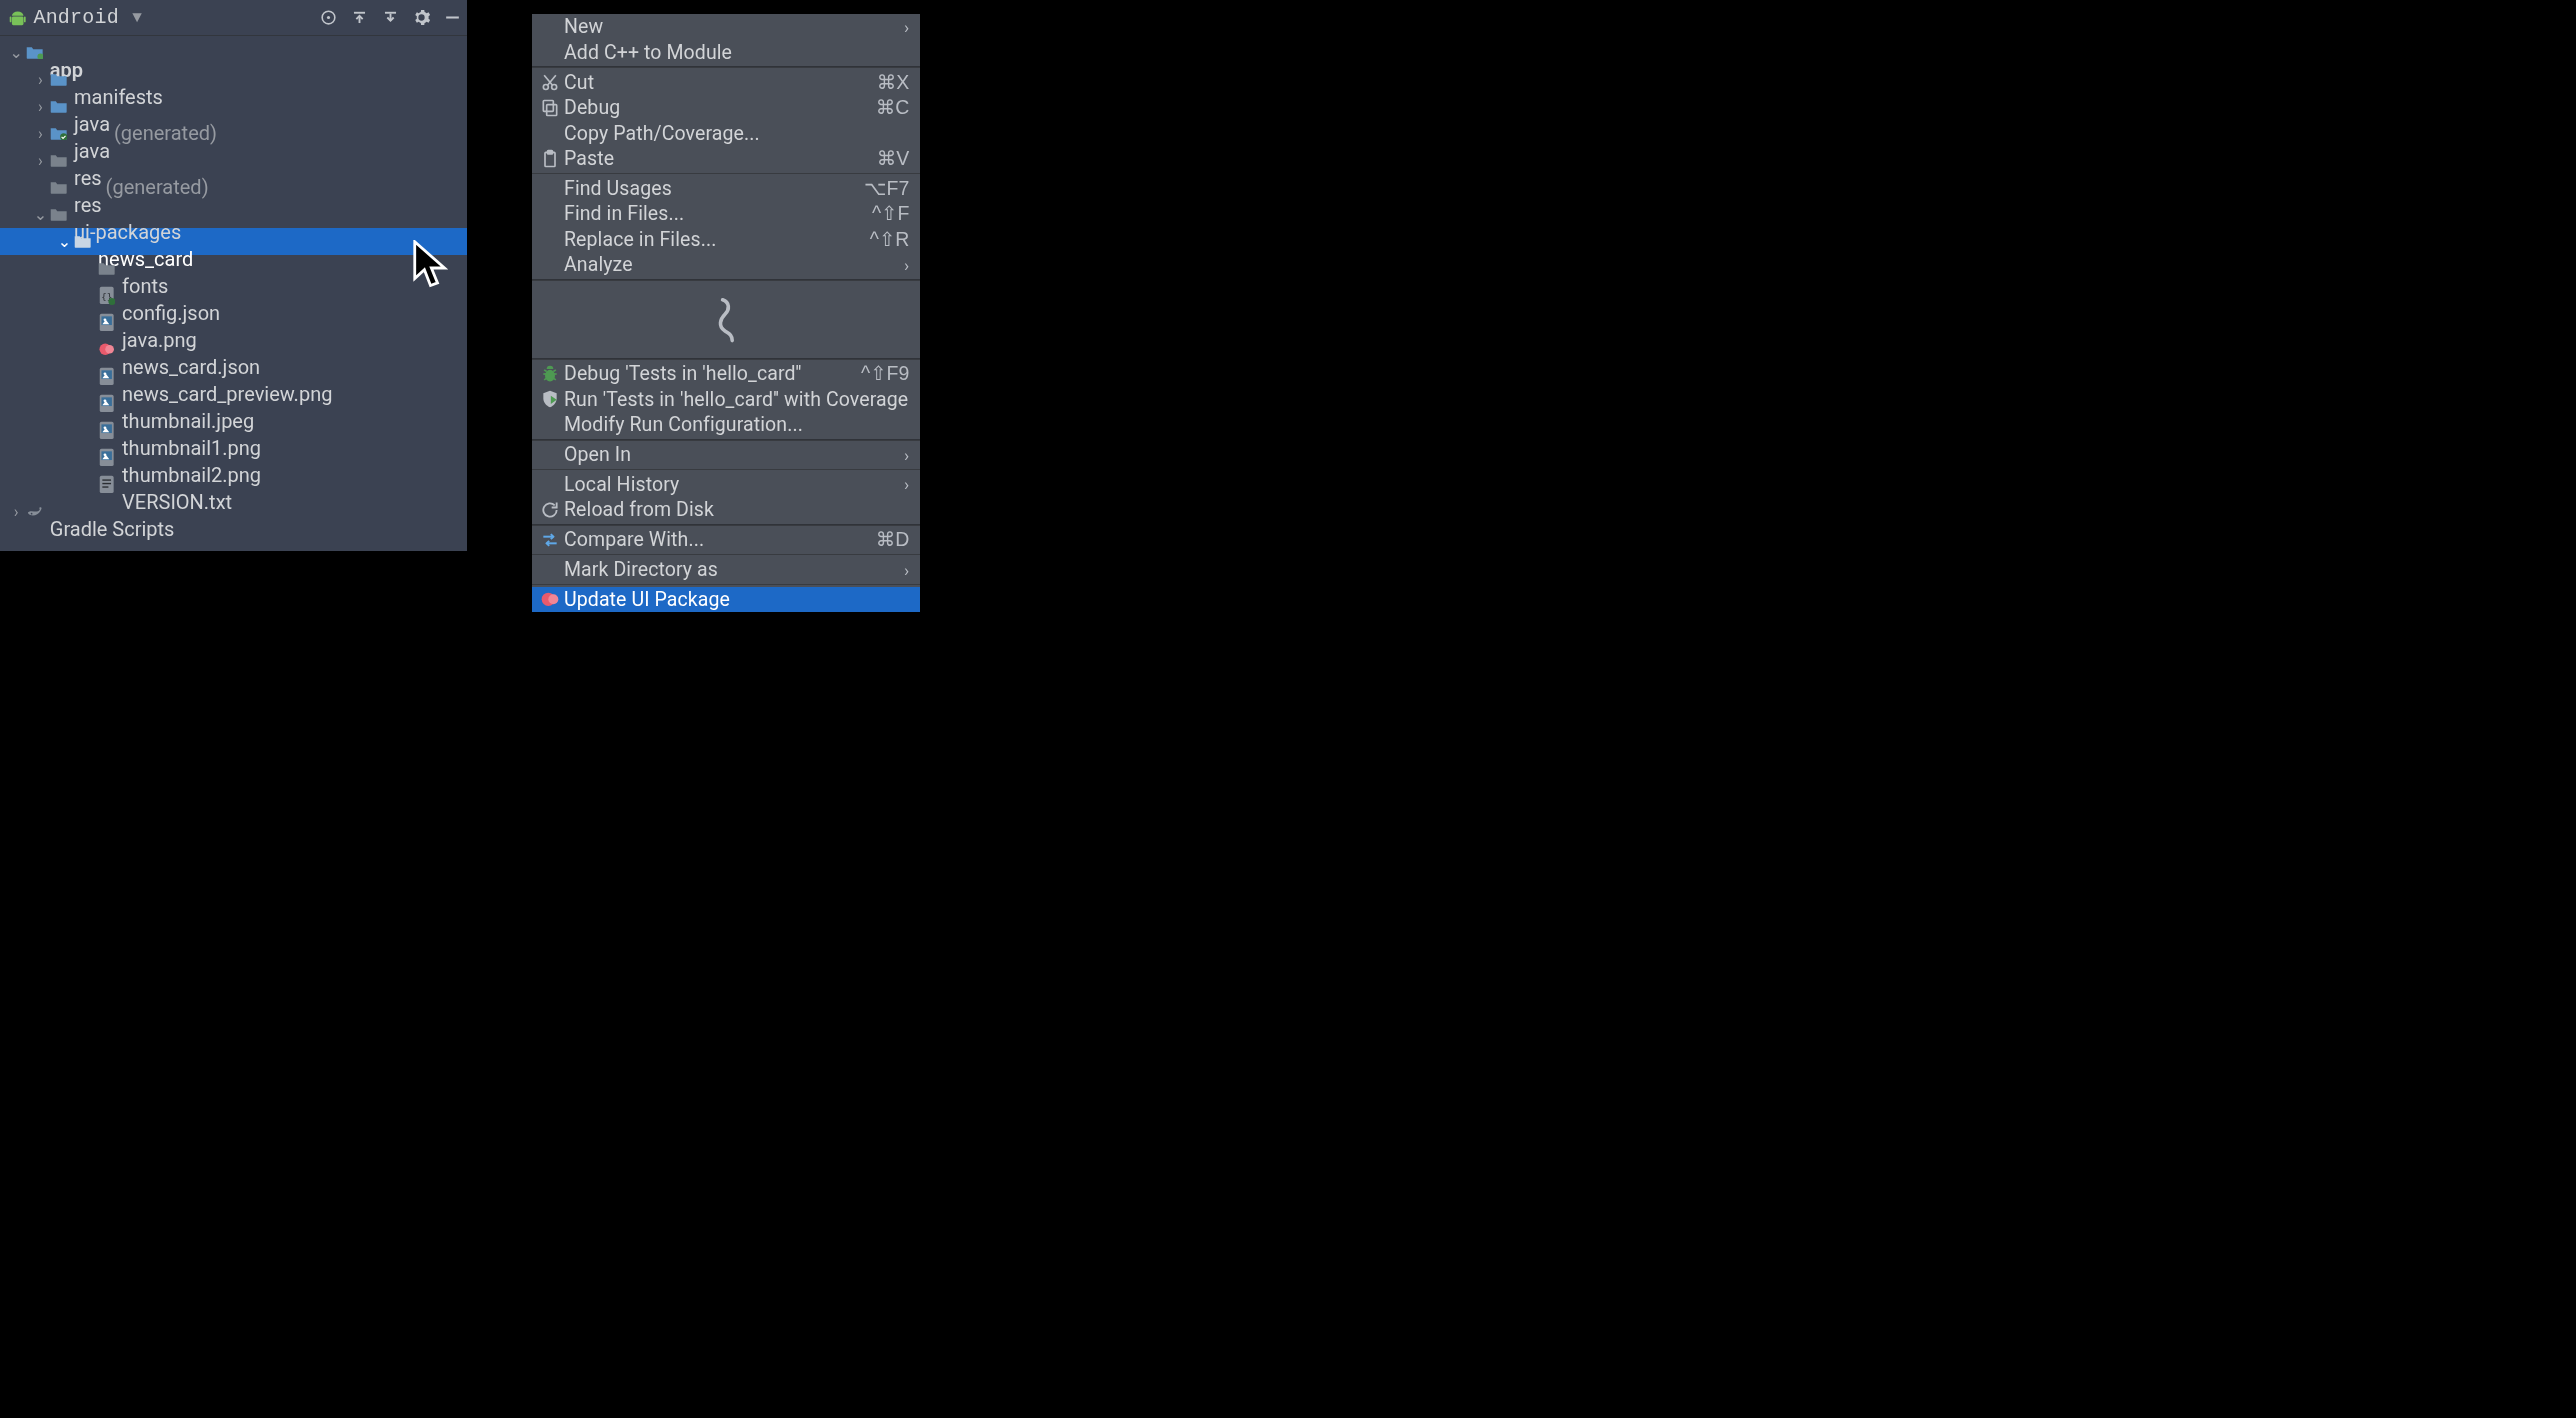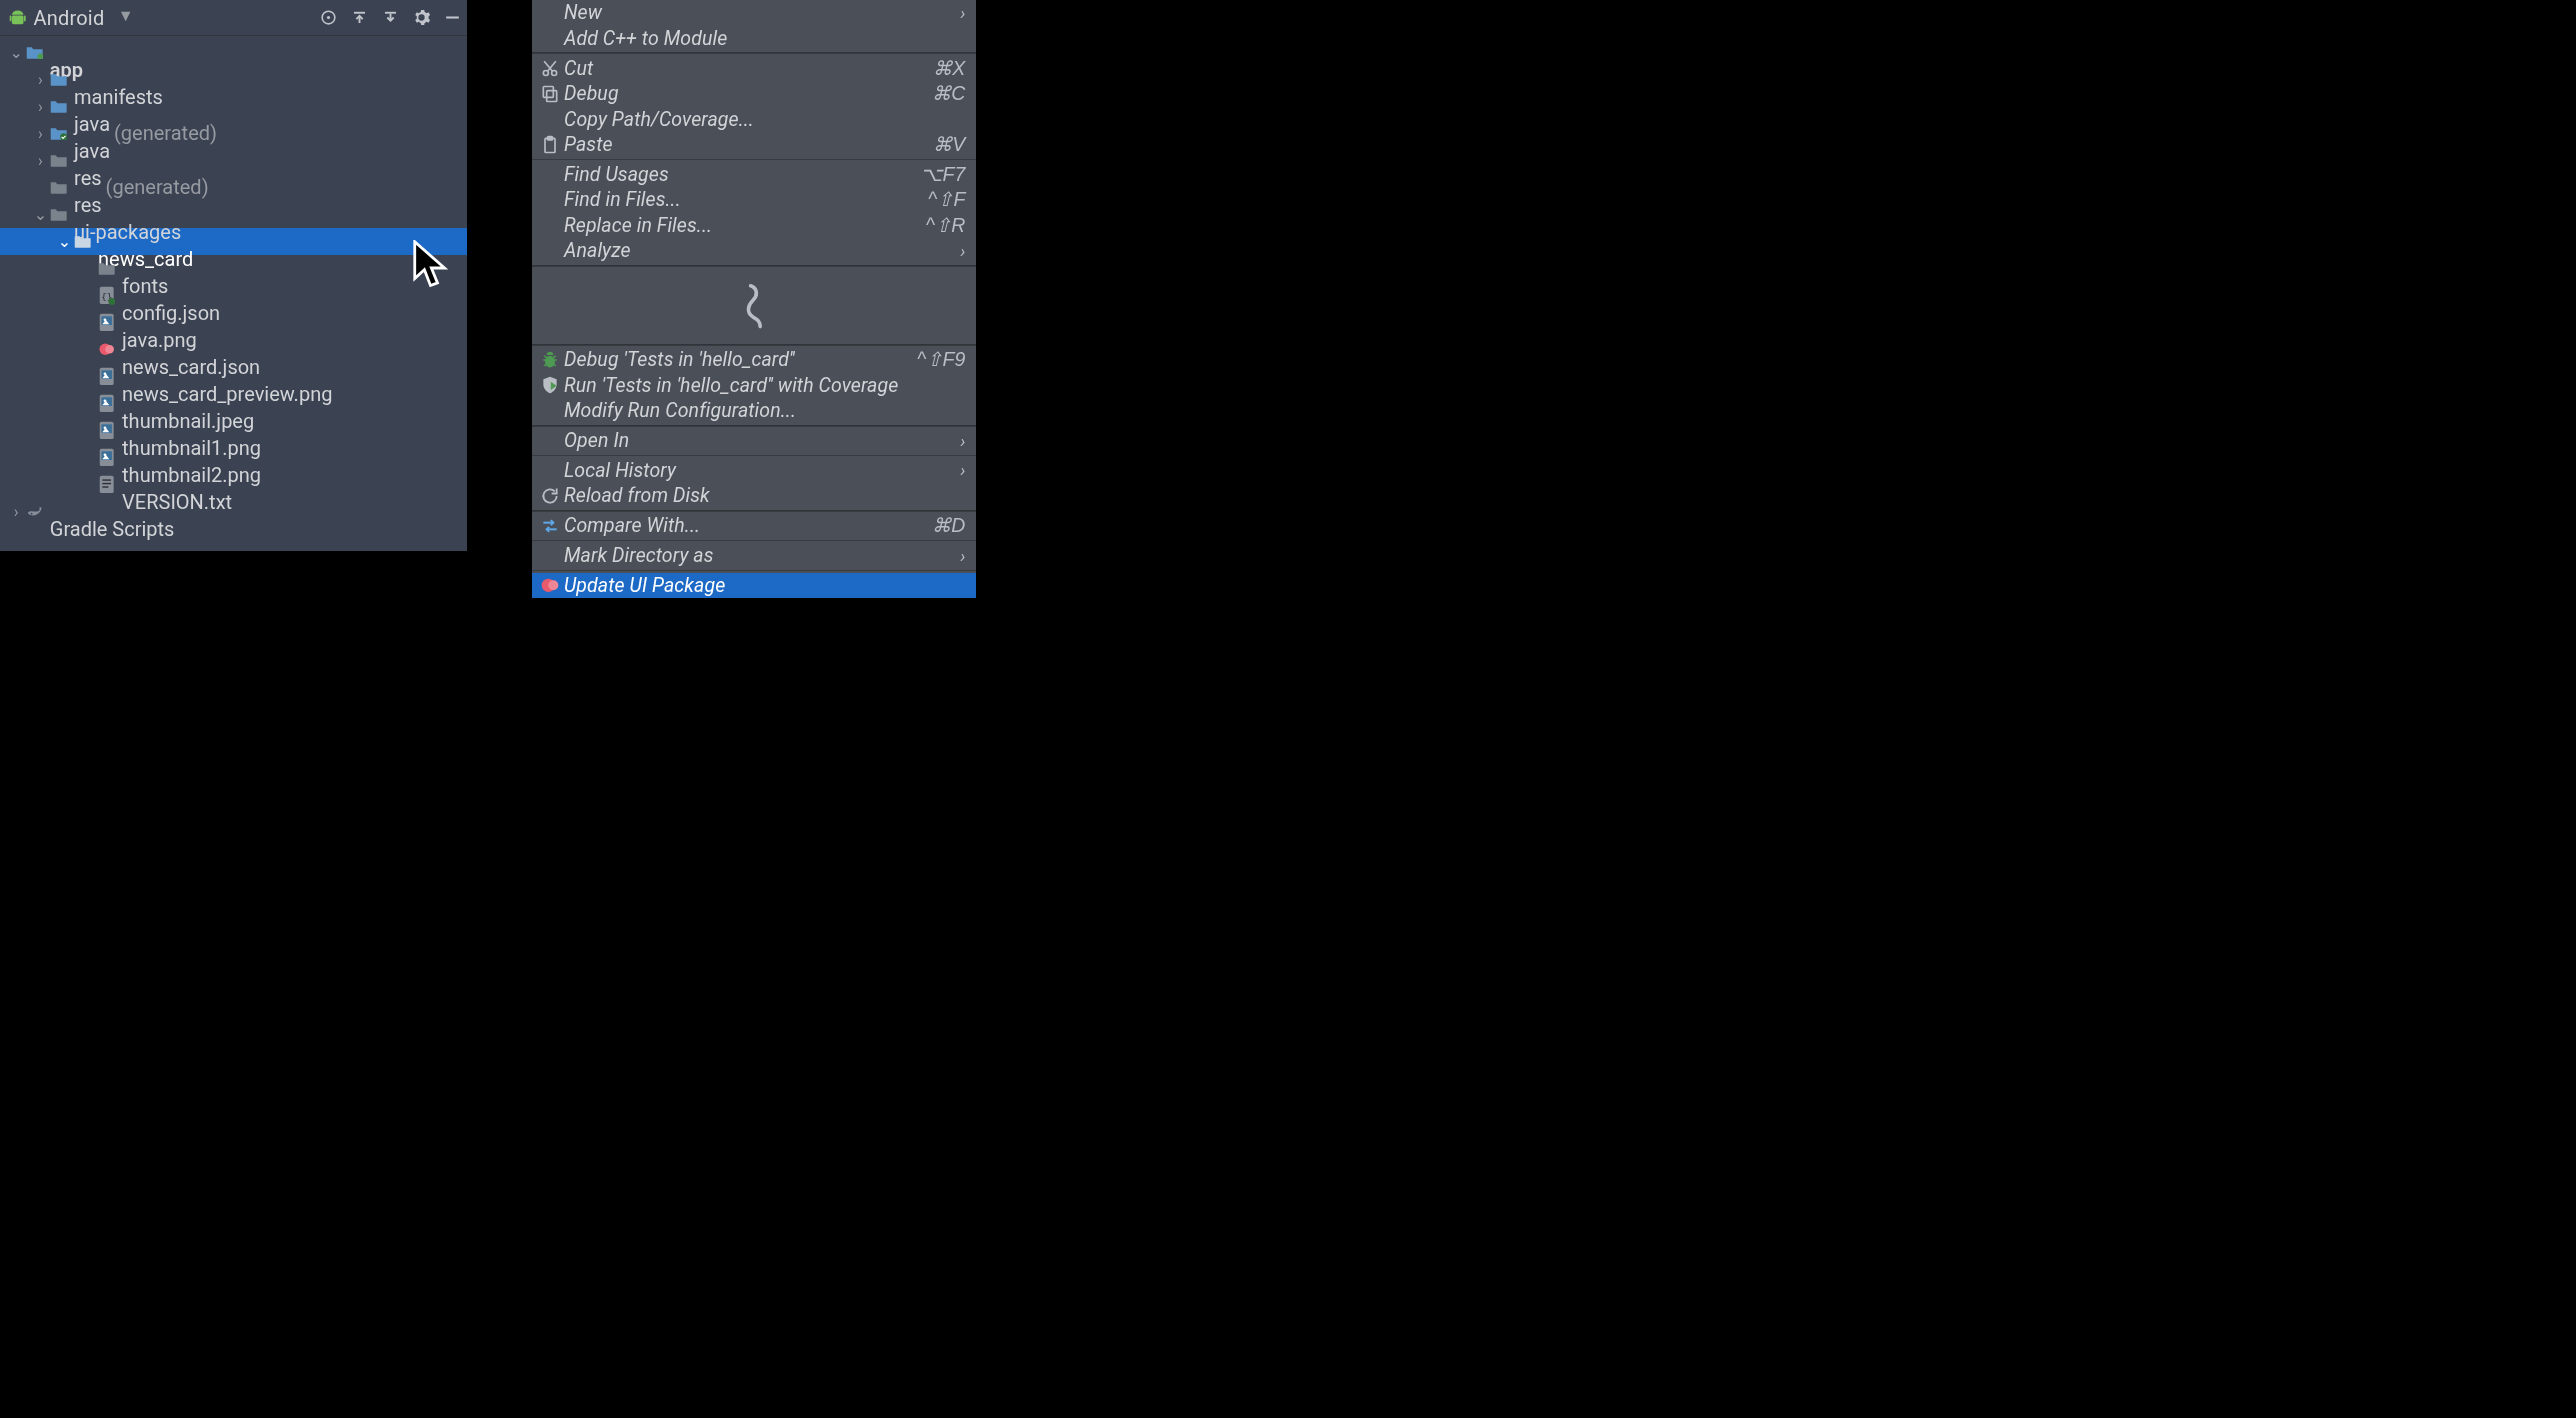--- a/index.html
+++ b/index.html
@@ -31,21 +31,21 @@
     width: 467px; height: 551px;
     background: var(--panel-bg);
   }
   .pp-header {
     display:flex; align-items:center;
     height: 35px;
     padding: 0 5.4px 0 9.4px;
     background: var(--panel-header);
     border-bottom: 0.7px solid var(--divider);
   }
-  .pp-header .left { display:flex; gap:6.7px; flex:1; }
+  .pp-header .left { display:flex; align-items:center; gap:6.7px; flex:1;font-family:Liberation Mono, monospace; }
   .android-icon { width:17.4px; height:17.4px; }
   .pp-title { color: var(--text); font-size:20px; letter-spacing: 0.2px;}
   .pp-header .caret-down { margin-left:6.7px; color: var(--muted); font-size:16px; }
   .pp-header .toolbar { display:flex; align-items:center; gap: 12px; }
   .pp-header .tool-ico { width:19px; height:19px; color:#C1C5CB; display:flex; align-items:center; justify-content:center; }
   .pp-header .tool-ico svg { width:100%; height:100%; }
 
   .tree { padding-top:2.7px; }
   .row {
     display:flex; align-items:center;
@@ -60,24 +60,23 @@
   .row.selected .arrow { color:#fff; }
   .arrow.none { visibility:hidden; }
   .ico { width:17.4px; height:14.8px; margin-right:6.7px; position:relative; display:inline-flex; align-items:center; justify-content:center;}
   .lbl { font-size:20px;margin-top:36px; }
   .row .suffix { color: var(--muted); margin-left: 4px; font-size:20px;}
   .row.bold .lbl { font-weight:600; }
 
   
   .ctx-menu {
     position:absolute;
-    left: 532px; top: 0;
-    width: 444px;
+    left: 532px; top: 14px;
+    width: 388px;
     background: var(--menu-bg);
-    font-style: italic;
   }
   .mi {
     display:flex; align-items:center;
     height: 25.5px;
     padding: 0 10.7px 0 8px;
   }
   .mi.hl { background: var(--select); color:#fff; }
   .mi .mico { width:20px; height:16px; display:flex; align-items:center; justify-content:center; margin-right:4px; color:#B9BDC4;}
   .mi.hl .mico { color:#fff; }
   .mi .mlbl { flex:1; font-size:19.5px; letter-spacing:0.1px;}

